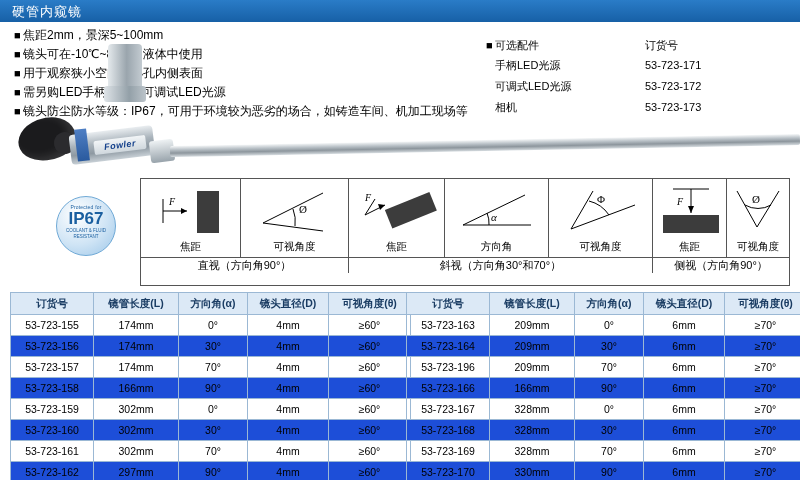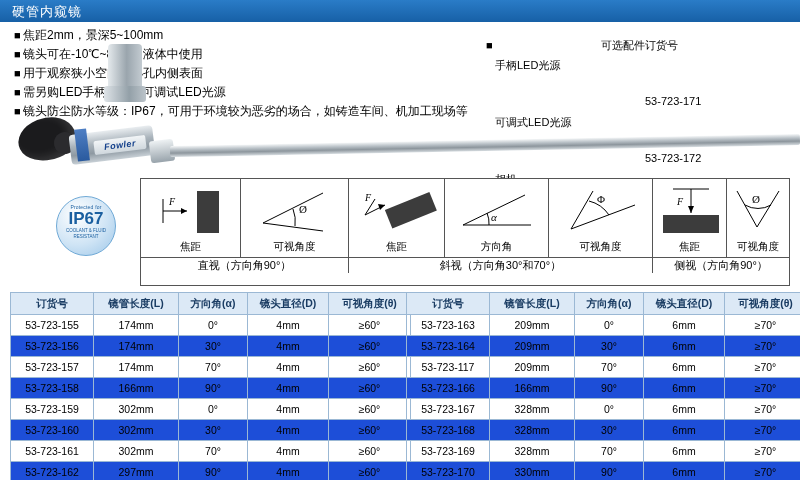--- a/index.html
+++ b/index.html
@@ -66,29 +66,29 @@
   .bullet-text {
     font-size: 12px;
     line-height: 14px;
   }
   .opt-head {
     display: flex;
     align-items: flex-start;
     margin-bottom: 6px;
     line-height: 14px;
   }
-  .opt-head .col1 { width: 150px; flex: 0 0 150px; text-align: right; }
+  .opt-head .col1 { width: 150px; flex: 0 0 150px; }
   .opt-row {
     display: flex;
     margin-bottom: 7px;
     line-height: 14px;
     padding-left: 9px;
   }
   .opt-row .col1 { width: 150px; flex: 0 0 150px; }
-  .opt-row .col2 { width: 120px; flex: 0 0 120px; margin-top: 36px; }
+  .opt-row .col2 { width: 120px; flex: 0 0 120px; }
 
   
   .photo {
     position: absolute;
     left: 10px; top: 110px;
     width: 790px; height: 80px;
   }
   .eyecup {
     position: absolute;
     left: 8px; top: 8px;
@@ -506,21 +506,21 @@
           <td>≥70°</td>
         </tr>
         <tr class="alt">
           <td>53-723-164</td>
           <td>209mm</td>
           <td>30°</td>
           <td>6mm</td>
           <td>≥70°</td>
         </tr>
         <tr>
-          <td>53-723-117</td>
+          <td>53-723-196</td>
           <td>209mm</td>
           <td>70°</td>
           <td>6mm</td>
           <td>≥70°</td>
         </tr>
         <tr class="alt">
           <td>53-723-166</td>
           <td>166mm</td>
           <td>90°</td>
           <td>6mm</td>

